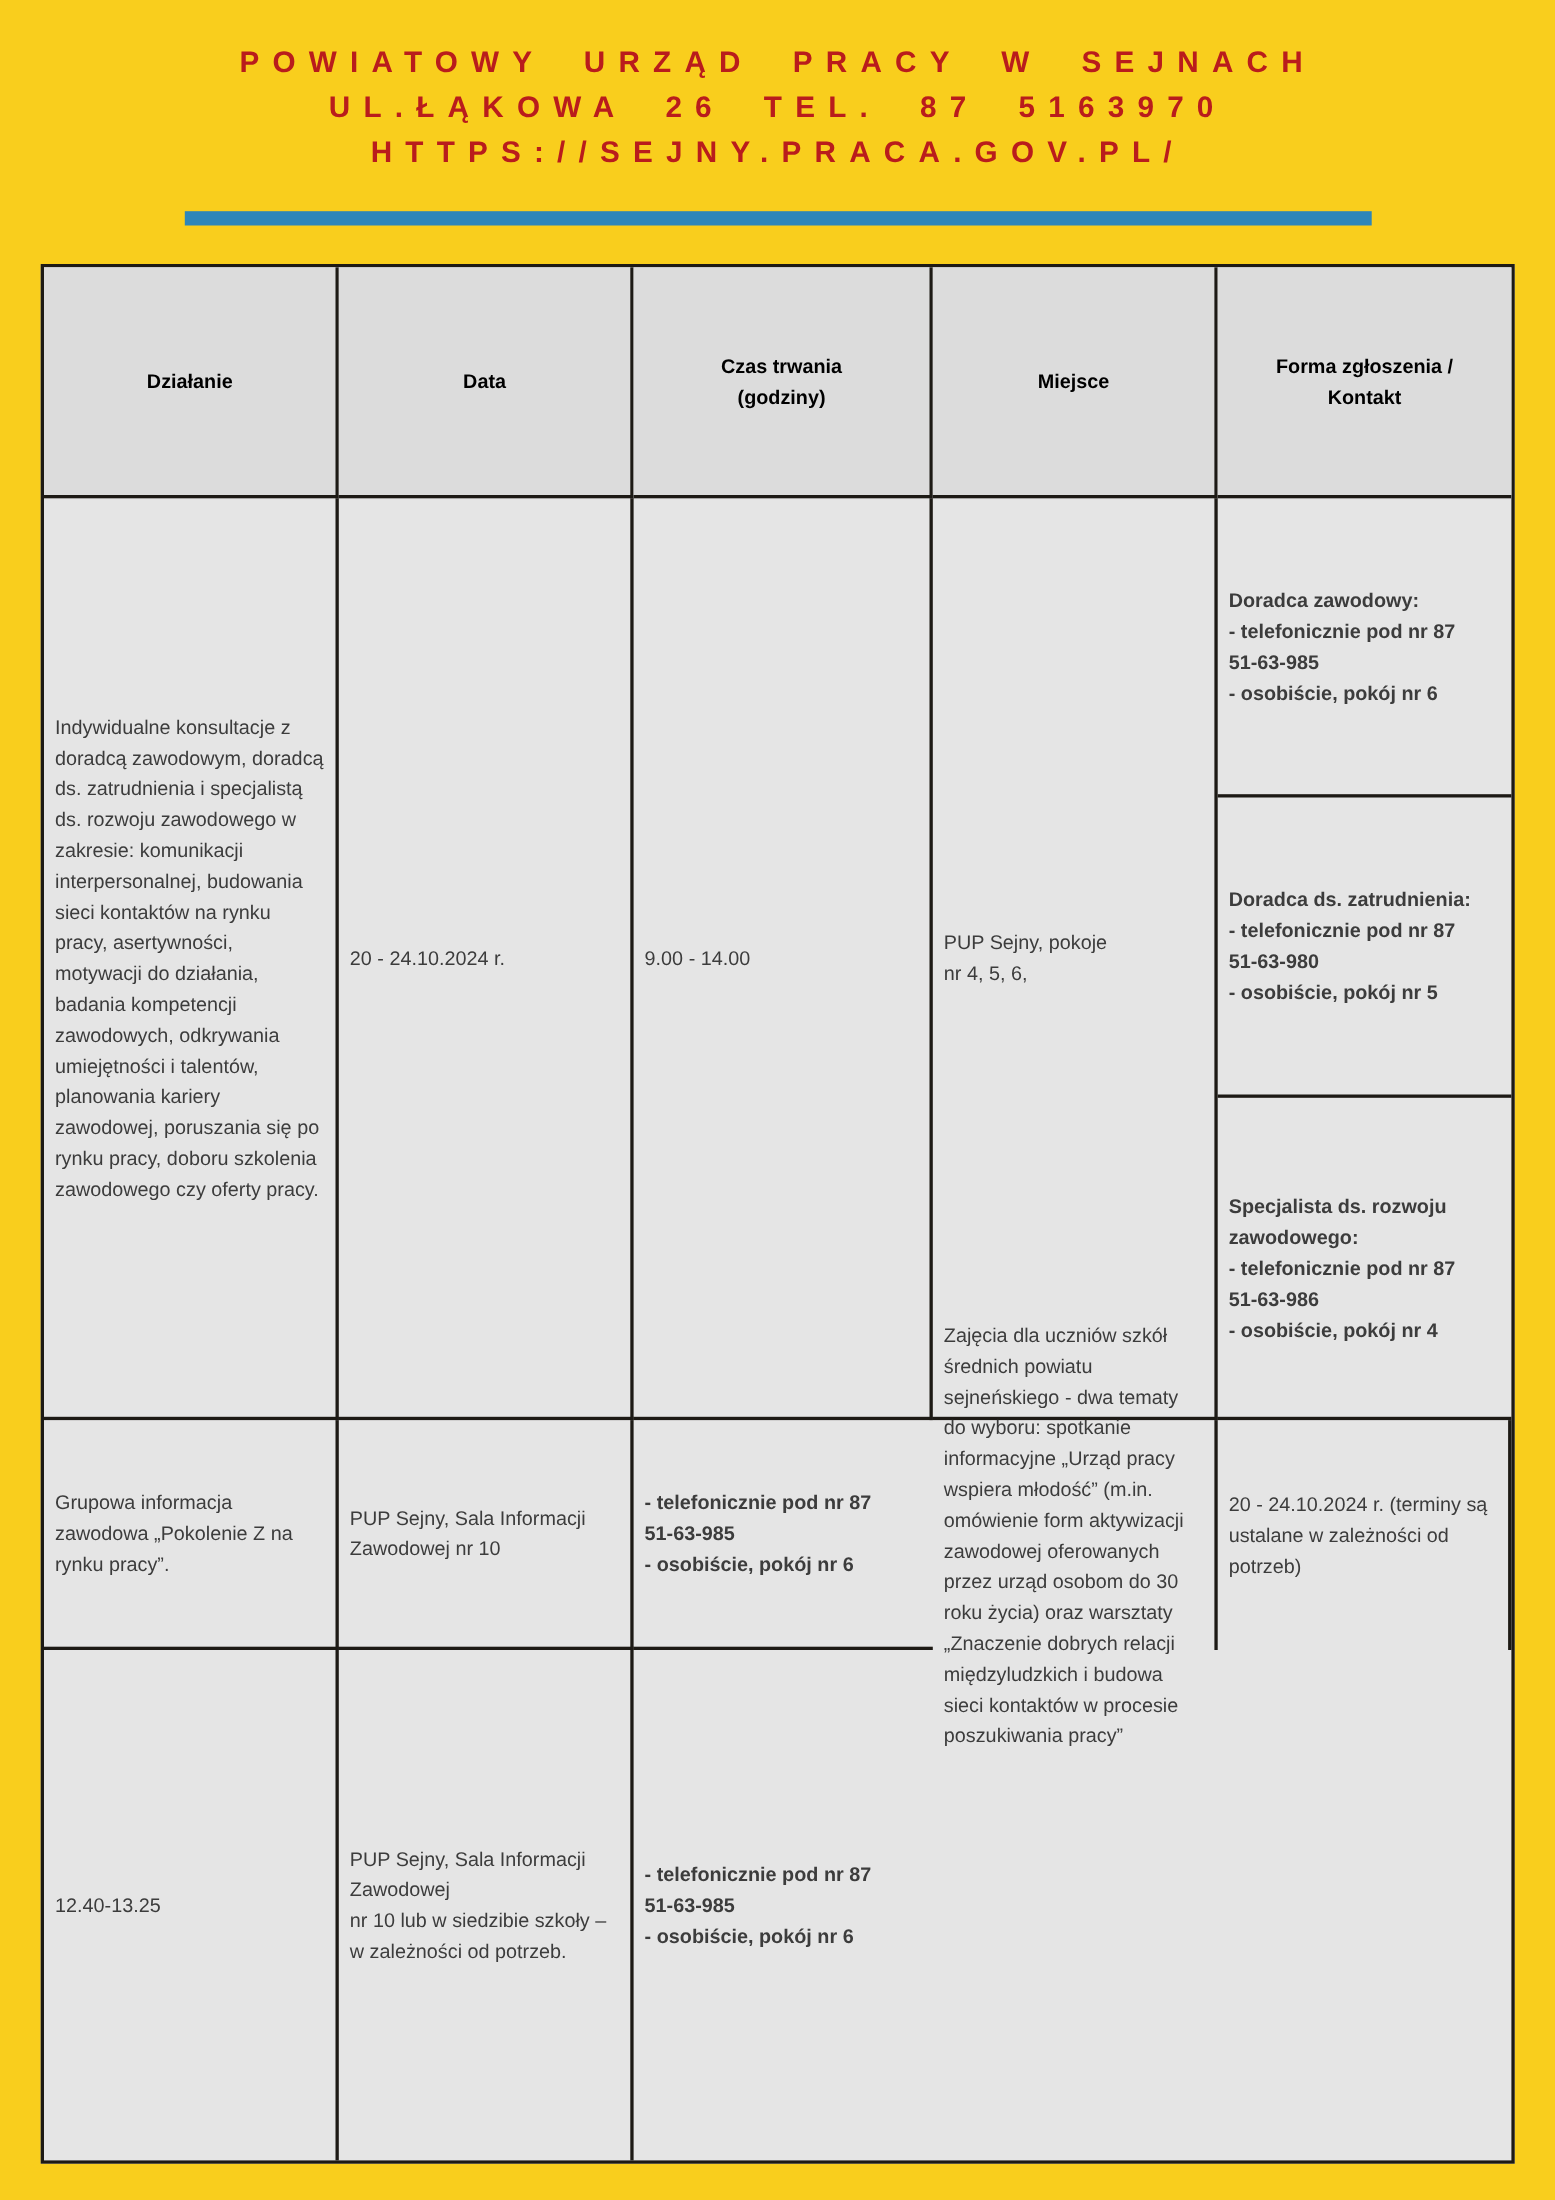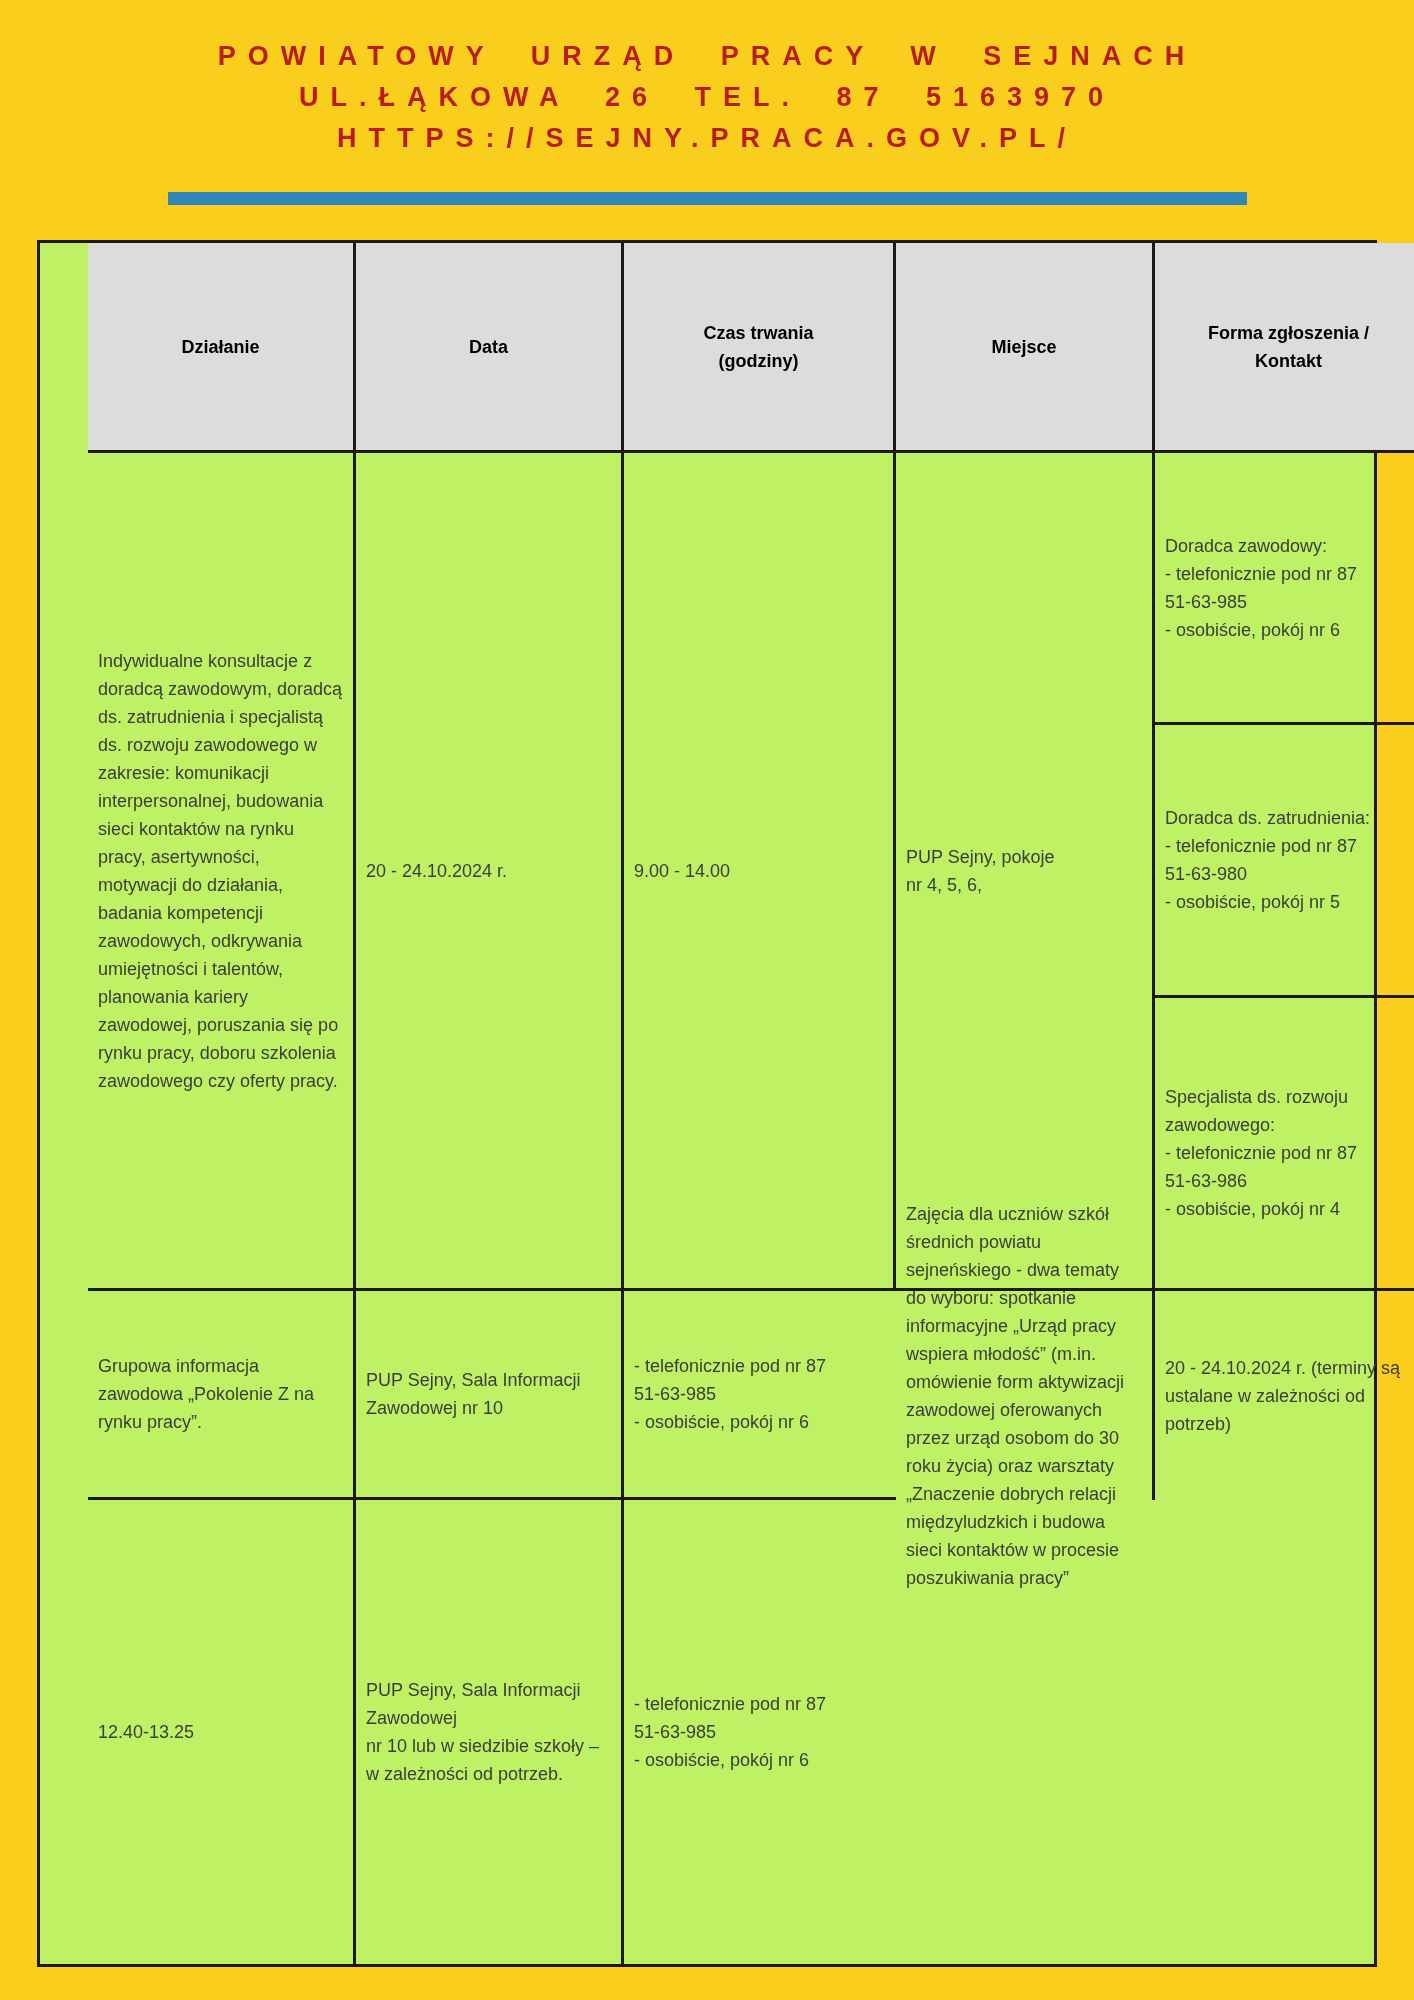--- a/index.html
+++ b/index.html
@@ -27,35 +27,34 @@
     background: #2E86B9;
     margin: 33px auto 0;
   }
   .schedule-table {
     width: 1340px;
     margin: 35px auto 0;
     display: grid;
     grid-template-columns: 268px 268px 272px 259px 267px;
     grid-template-rows: 210px 838px 209px 464px;
     border: 3px solid #1D1A15;
-    background: #bef264;
+    background: #e5e5e5;
     font-size: 18px;
     line-height: 28px;
     color: #3C3C3C;
-    padding-left: 48px;
   }
   .cell {
     border-right: 3px solid #1D1A15;
     border-bottom: 3px solid #1D1A15;
     display: flex;
     align-items: center;
     padding: 10px 10px;
     white-space: pre-line;
   }
-  .cell.last-col { border-right: none; }
+  .cell.last-col { border-right: none; font-weight: bold; }
   .cell.last-row { border-bottom: none; }
   .cell.th {
     background: #DCDCDC;
     justify-content: center;
     text-align: center;
     font-weight: 700;
     color: #000000;
   }
   .kontakt-stack {
     padding: 0;

